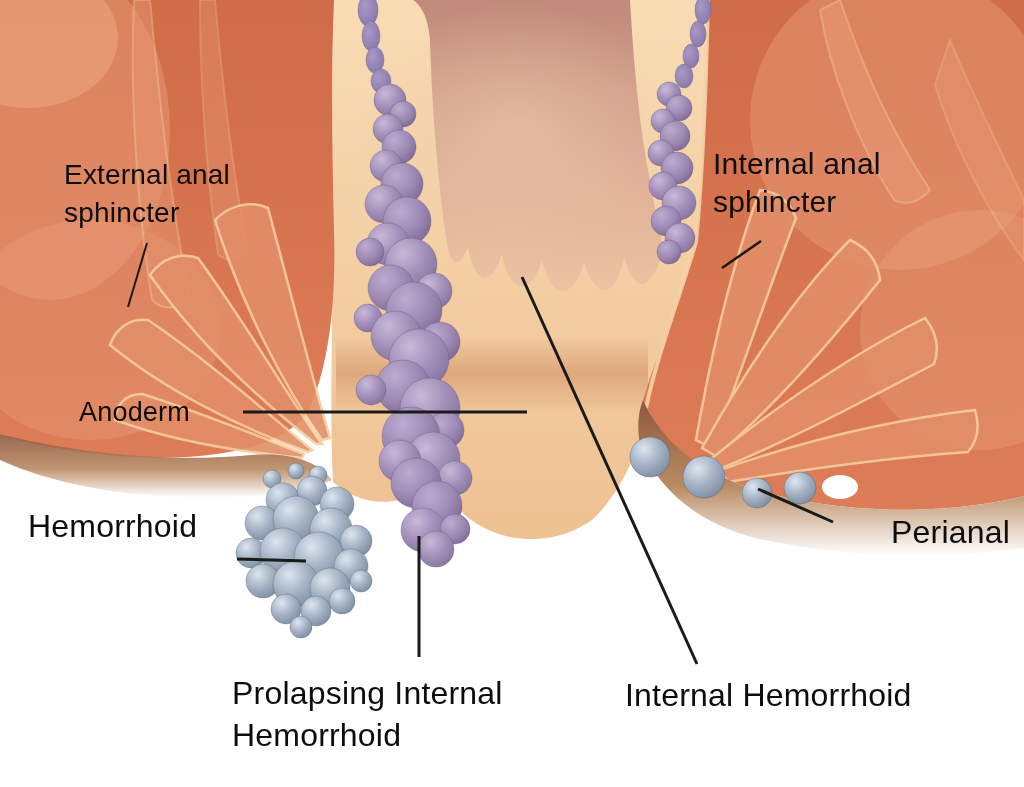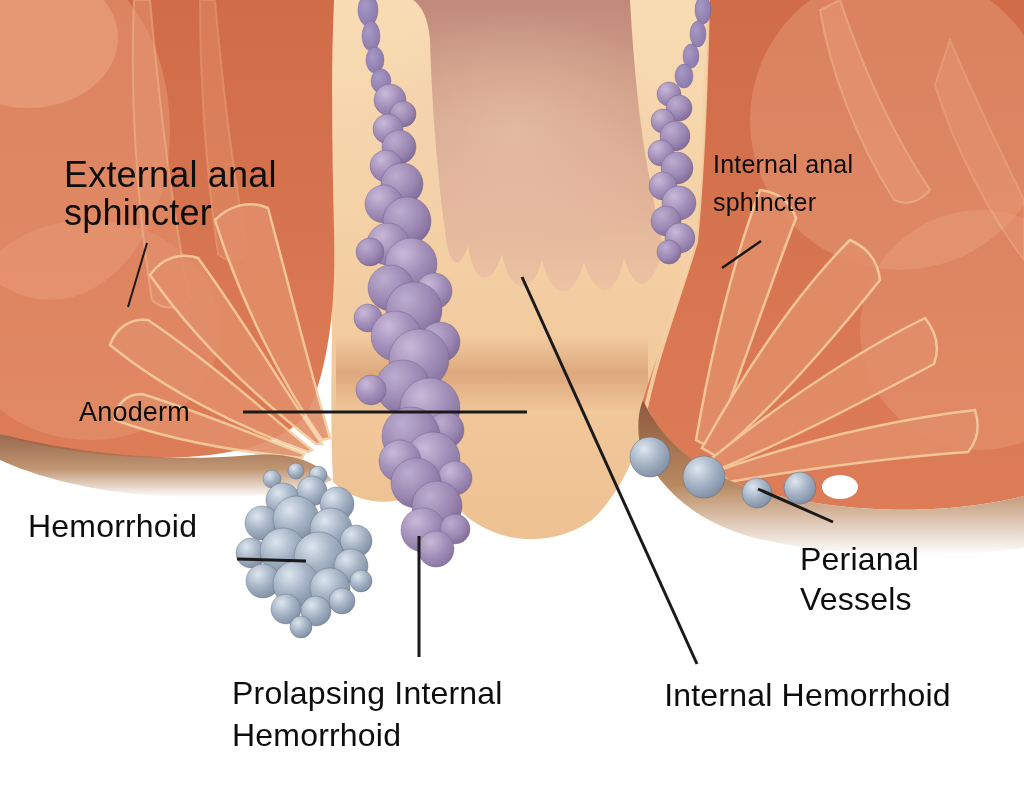--- a/index.html
+++ b/index.html
@@ -5,27 +5,27 @@
   html,body{margin:0;padding:0;background:#ffffff;}
   .stage{
     position:relative;width:1024px;height:787px;overflow:hidden;
     font-family:"Liberation Sans",sans-serif;background:#ffffff;
   }
   .stage svg{position:absolute;left:0;top:0;}
   .lbl{
     position:absolute;color:#0d0d0d;font-size:32px;line-height:39px;
     letter-spacing:.2px;white-space:nowrap;
   }
-  .lbl-ext-sph{left:64px;top:156px;font-size:36px;line-height:38px;}
-  .lbl-int-sph{left:713px;top:145px;font-size:25px;line-height:38px;}
+  .lbl-ext-sph{left:64px;top:156px;font-size:28px;line-height:38px;}
+  .lbl-int-sph{left:713px;top:145px;font-size:30px;line-height:38px;}
   .lbl-anoderm{left:79px;top:393px;font-size:27px;}
   .lbl-ext-hem{left:28px;top:507px;}
   .lbl-prolapse{left:232px;top:672px;width:365px;text-align:left;line-height:42px;}
-  .lbl-pect{left:625px;top:674px;width:365px;text-align:center;line-height:42px;}
-  .lbl-peri{left:800px;top:512px;width:210px;text-align:left;line-height:40px;margin-top:27px;}
+  .lbl-pect{left:625px;top:674px;width:365px;text-align:left;line-height:42px;}
+  .lbl-peri{left:800px;top:512px;width:210px;text-align:right;line-height:40px;}
 </style>
 </head>
 <body>
 
 <div class="stage">
 
   <svg width="1024" height="787" viewBox="0 0 1024 787">
     <defs>
       <linearGradient id="mucosaG" x1="0" y1="0" x2="0" y2="1">
         <stop offset="0" stop-color="#c08a7a"></stop>
@@ -267,16 +267,15 @@
     <div>Prolapsing Internal</div>
     <div>Hemorrhoid</div>
   </div>
 
   <div class="lbl lbl-pect">
     <div>Internal Hemorrhoid</div>
   </div>
 
   <div class="lbl lbl-peri">
     <div>Perianal</div>
-    <div>Vessels</div>
   </div>
 
 </div>
 
 </body></html>

